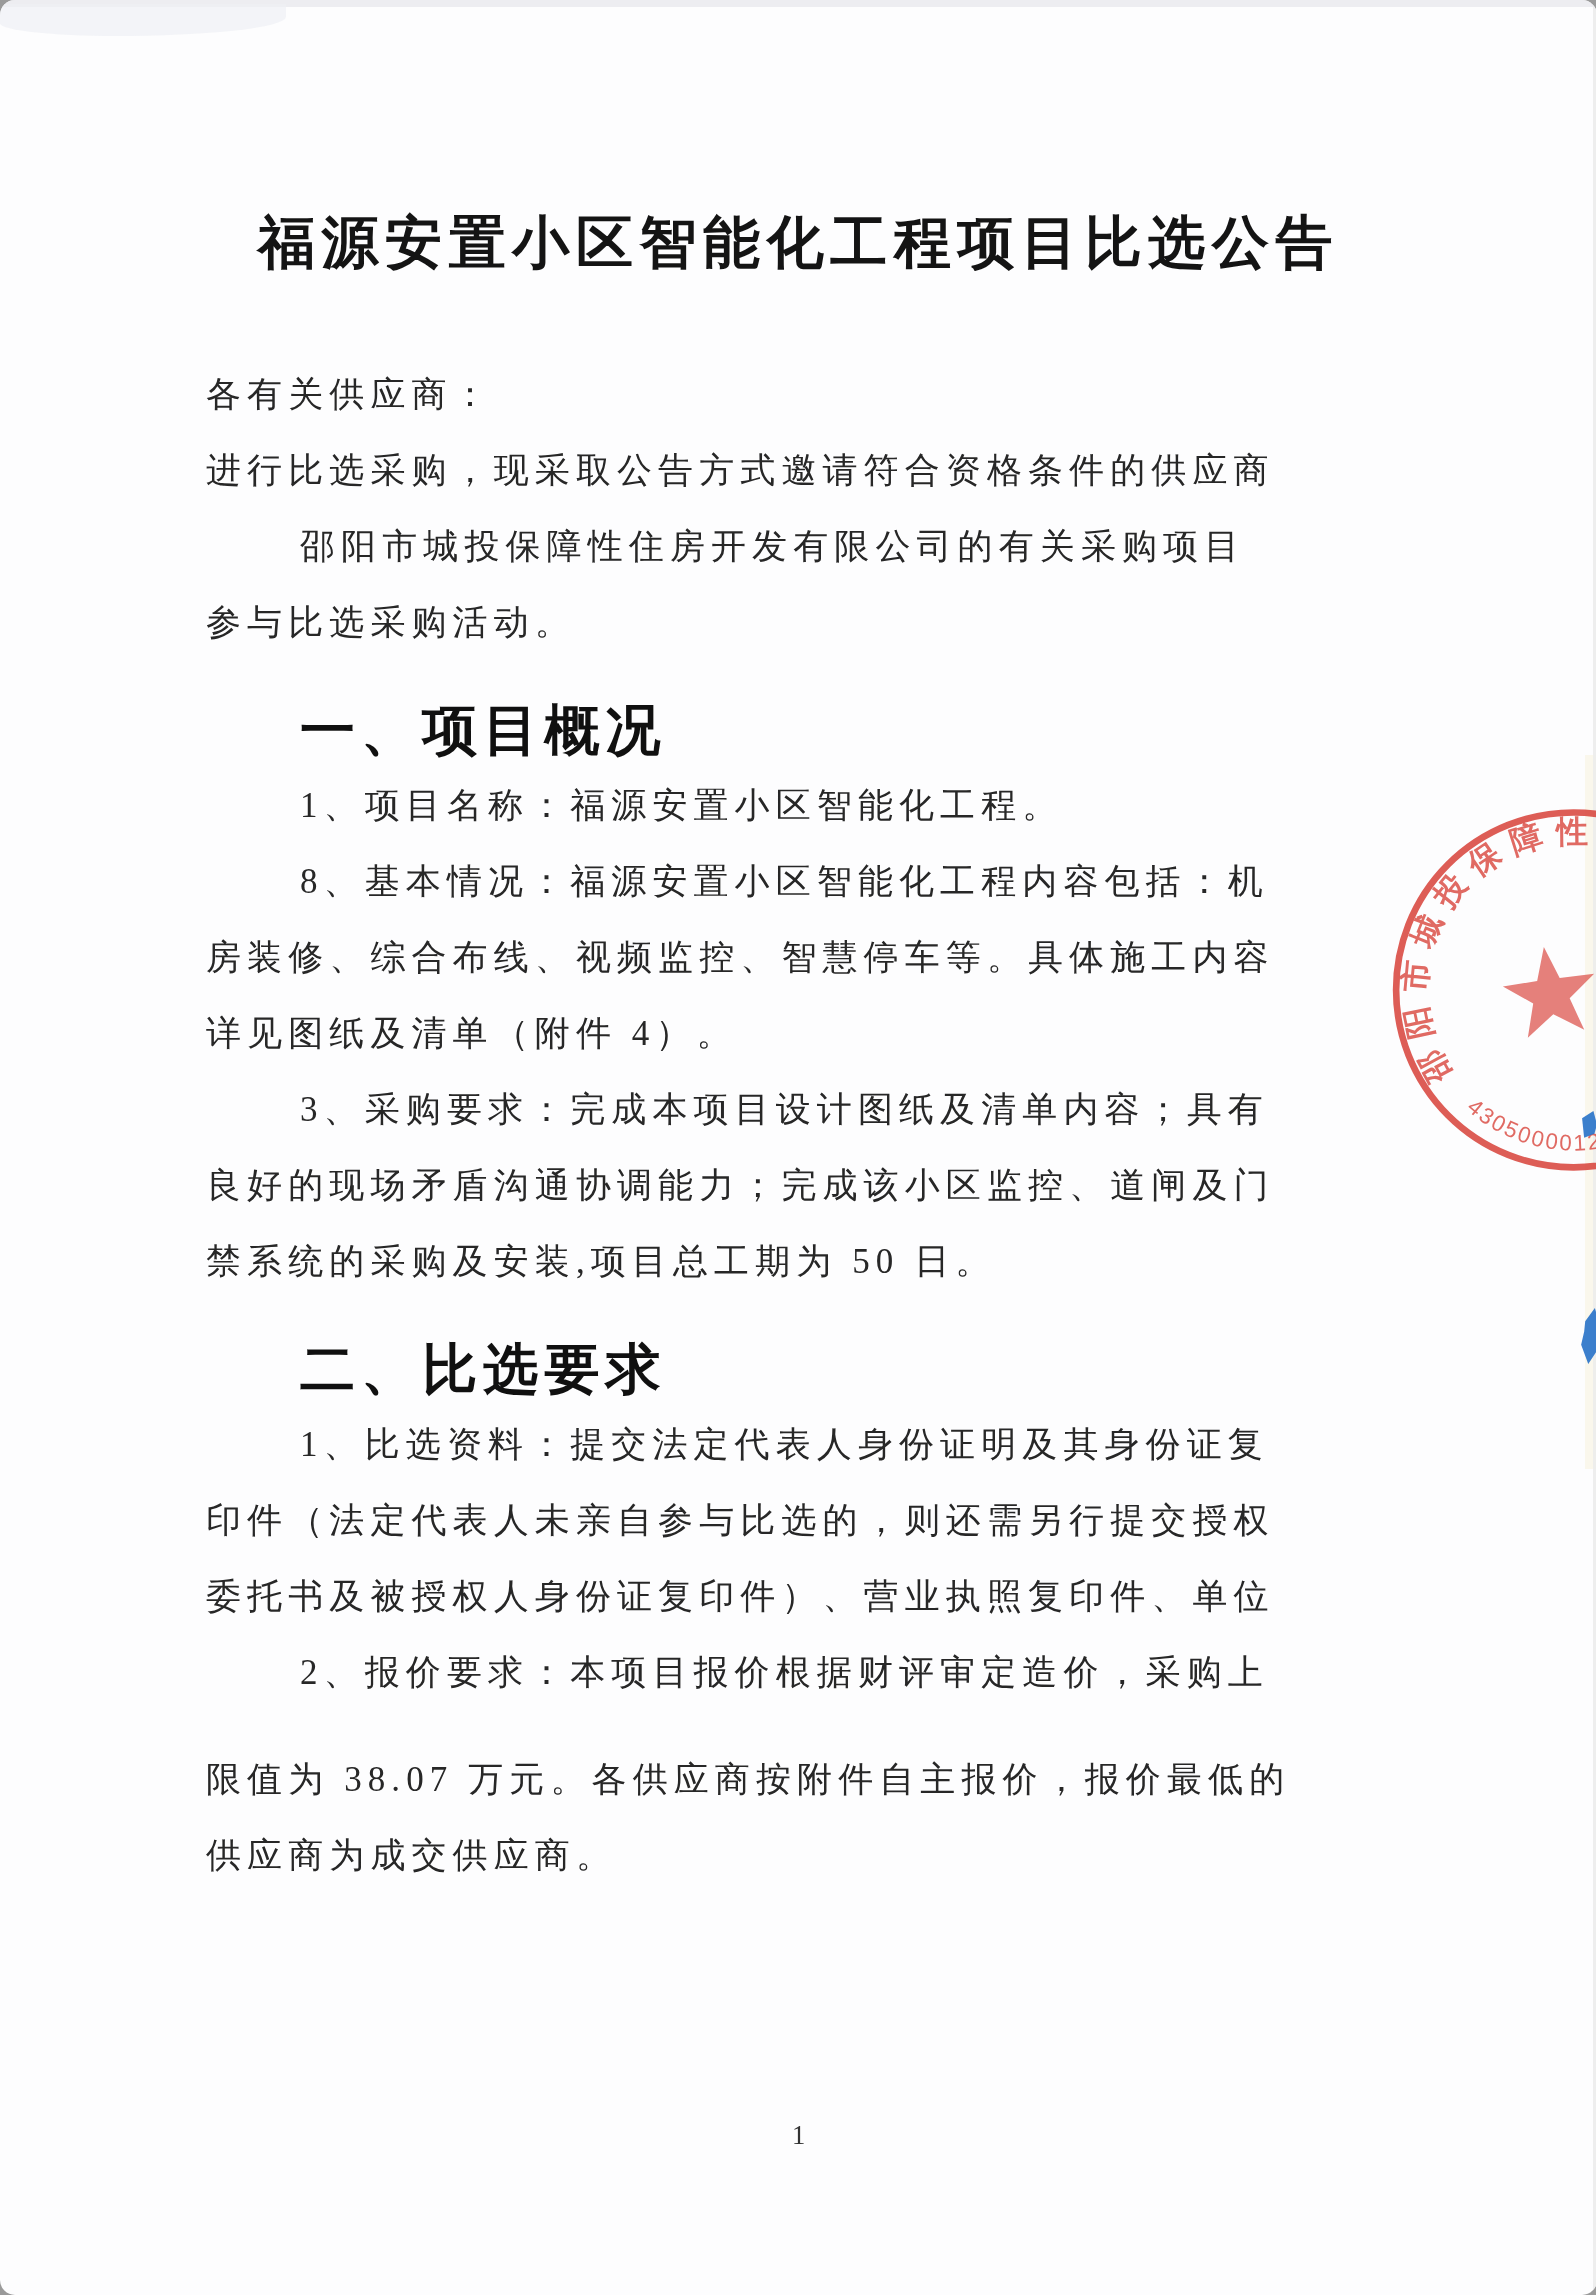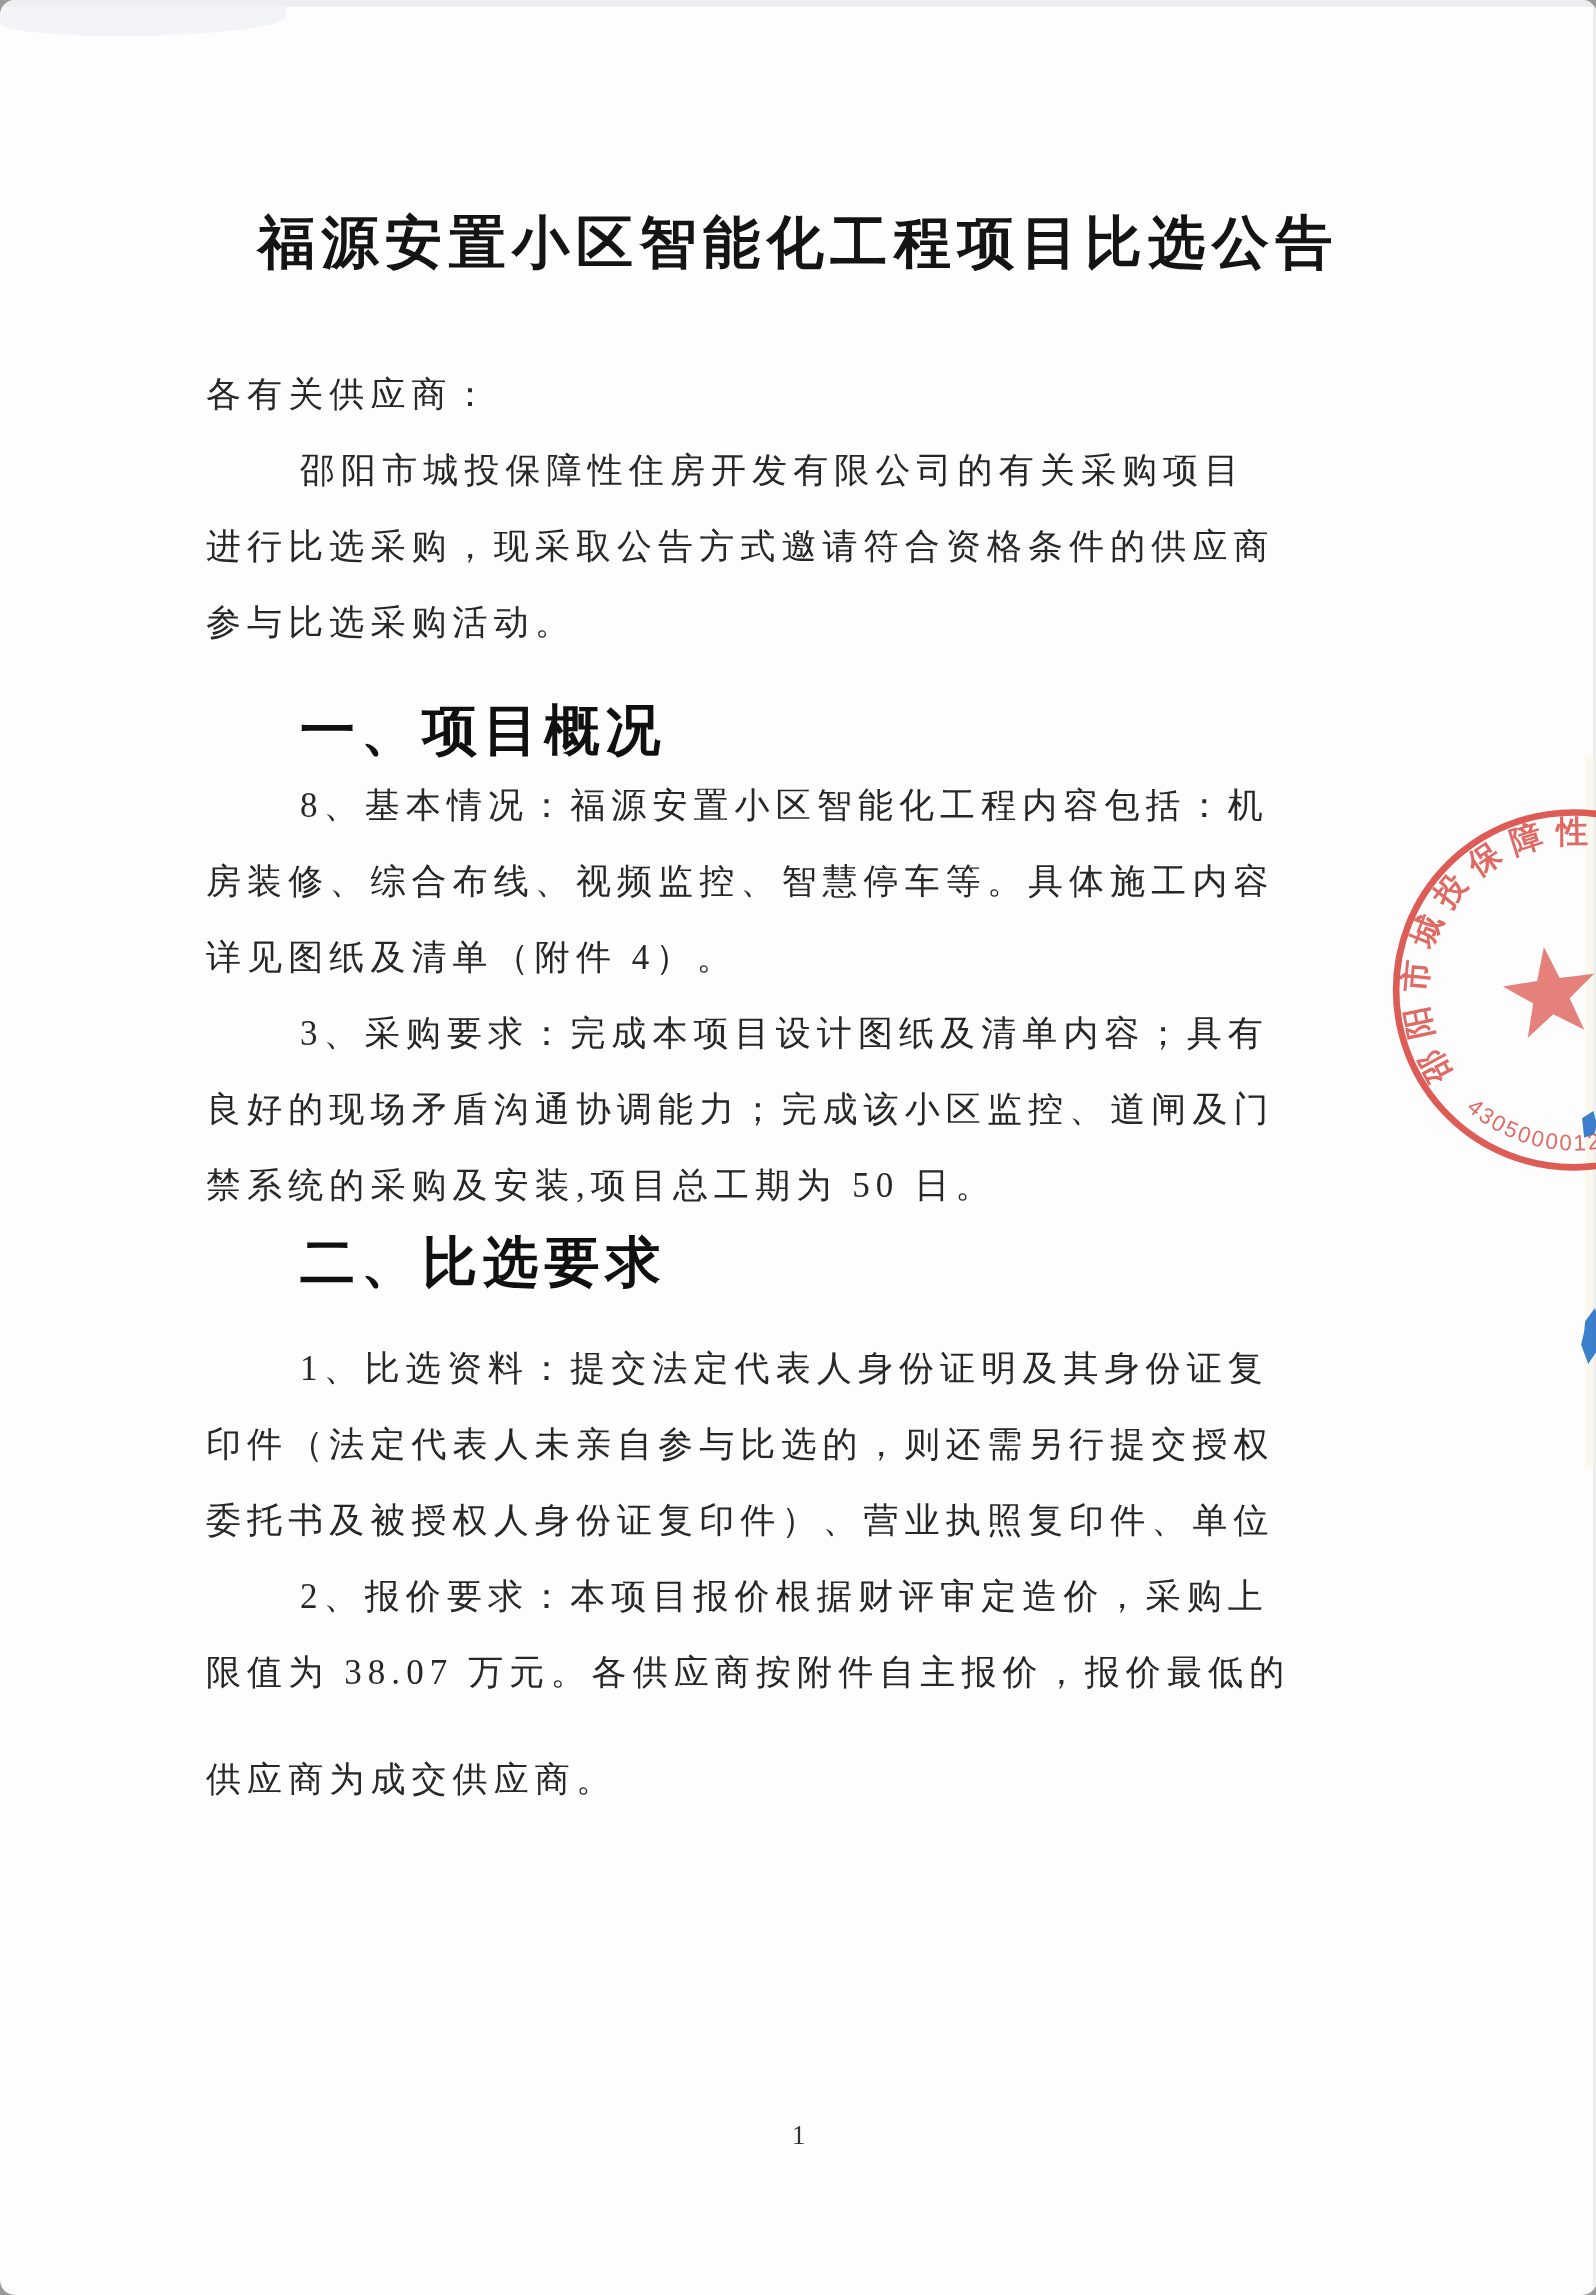--- a/index.html
+++ b/index.html
@@ -57,24 +57,25 @@
 
   <div class="top-band"></div>
   <div class="top-left-blob"></div>
   <div class="right-cream"></div>
   <div class="right-edge"></div>
 
   <h1 class="title">福源安置小区智能化工程项目比选公告</h1>
 
   <div class="lines" id="lines">
       <div class="line">各有关供应商：</div>
+      <div class="line">进行比选采购，现采取公告方式邀请符合资格条件的供应商</div>
       <div class="line indent">邵阳市城投保障性住房开发有限公司的有关采购项目</div>
-      <div class="line">进行比选采购，现采取公告方式邀请符合资格条件的供应商</div>
       <div class="line">参与比选采购活动。</div>
       <div class="line indent heading">一、项目概况</div>
+      <div class="line indent">1、项目名称：福源安置小区智能化工程。</div>
       <div class="line indent">8、基本情况：福源安置小区智能化工程内容包括：机</div>
       <div class="line">房装修、综合布线、视频监控、智慧停车等。具体施工内容</div>
       <div class="line">详见图纸及清单（附件 4）。</div>
       <div class="line indent">3、采购要求：完成本项目设计图纸及清单内容；具有</div>
       <div class="line">良好的现场矛盾沟通协调能力；完成该小区监控、道闸及门</div>
       <div class="line">禁系统的采购及安装,项目总工期为 50 日。</div>
       <div class="line indent heading">二、比选要求</div>
       <div class="line indent">1、比选资料：提交法定代表人身份证明及其身份证复</div>
       <div class="line">印件（法定代表人未亲自参与比选的，则还需另行提交授权</div>
       <div class="line">委托书及被授权人身份证复印件）、营业执照复印件、单位</div>

